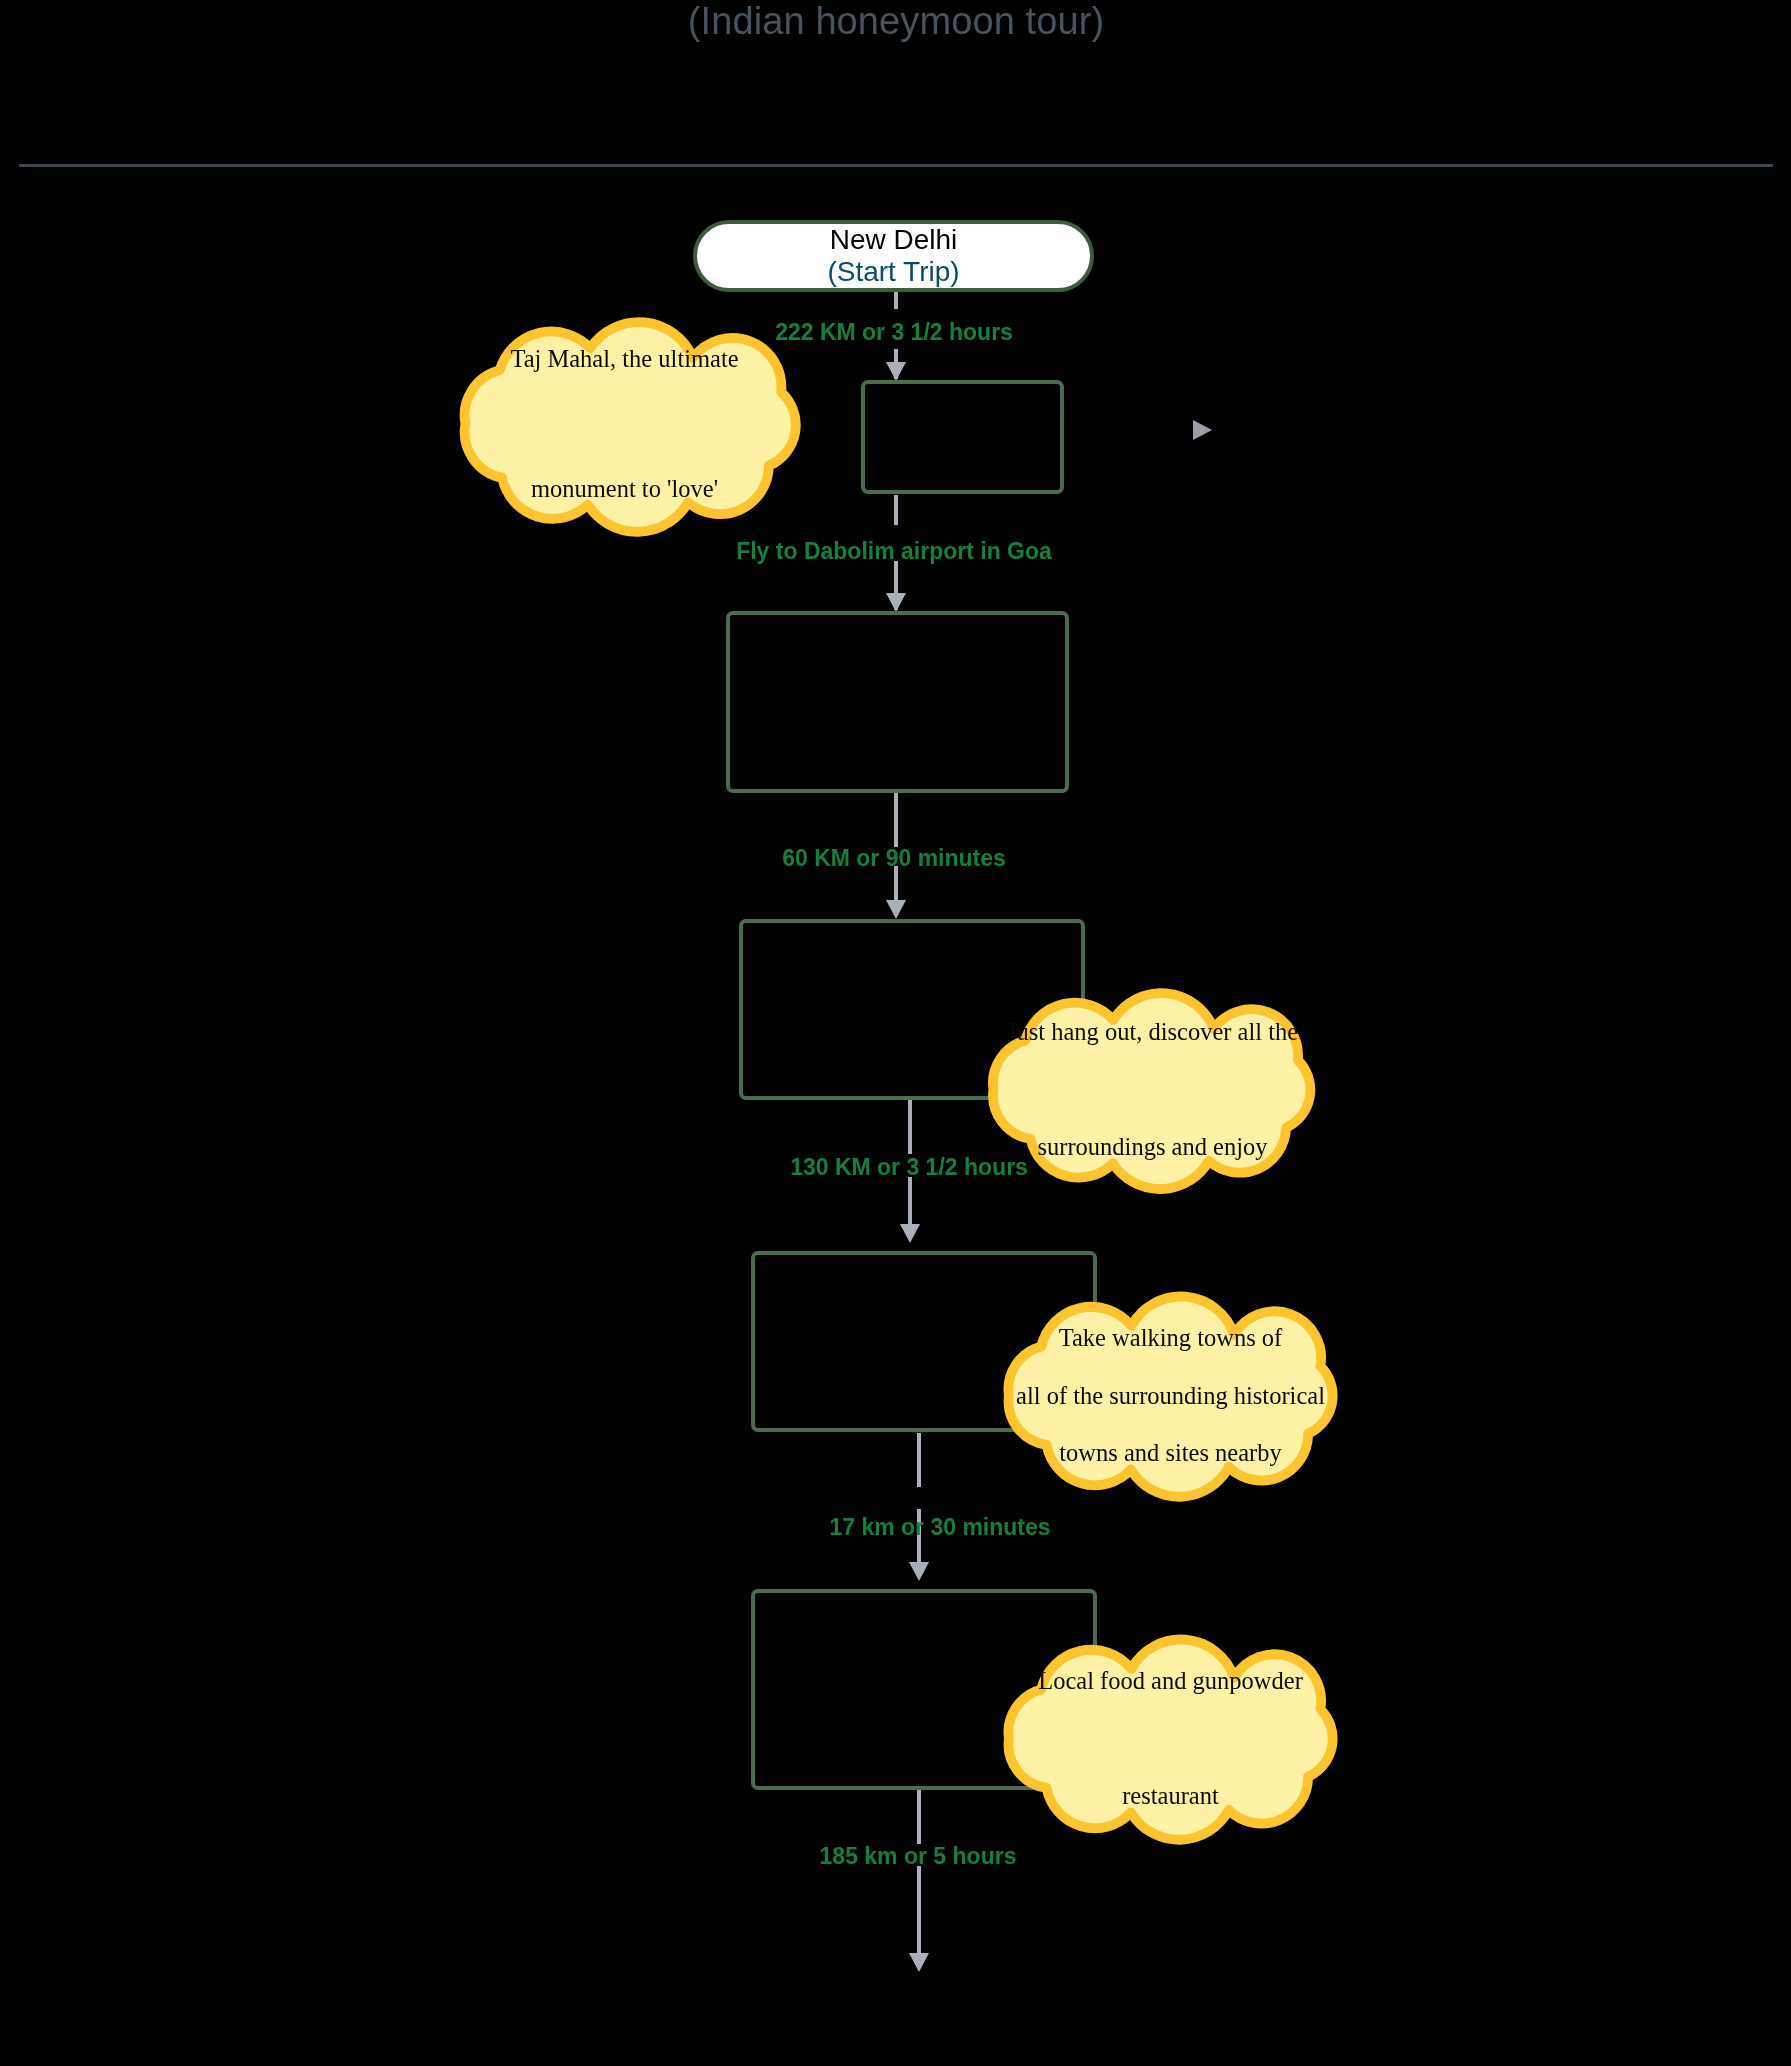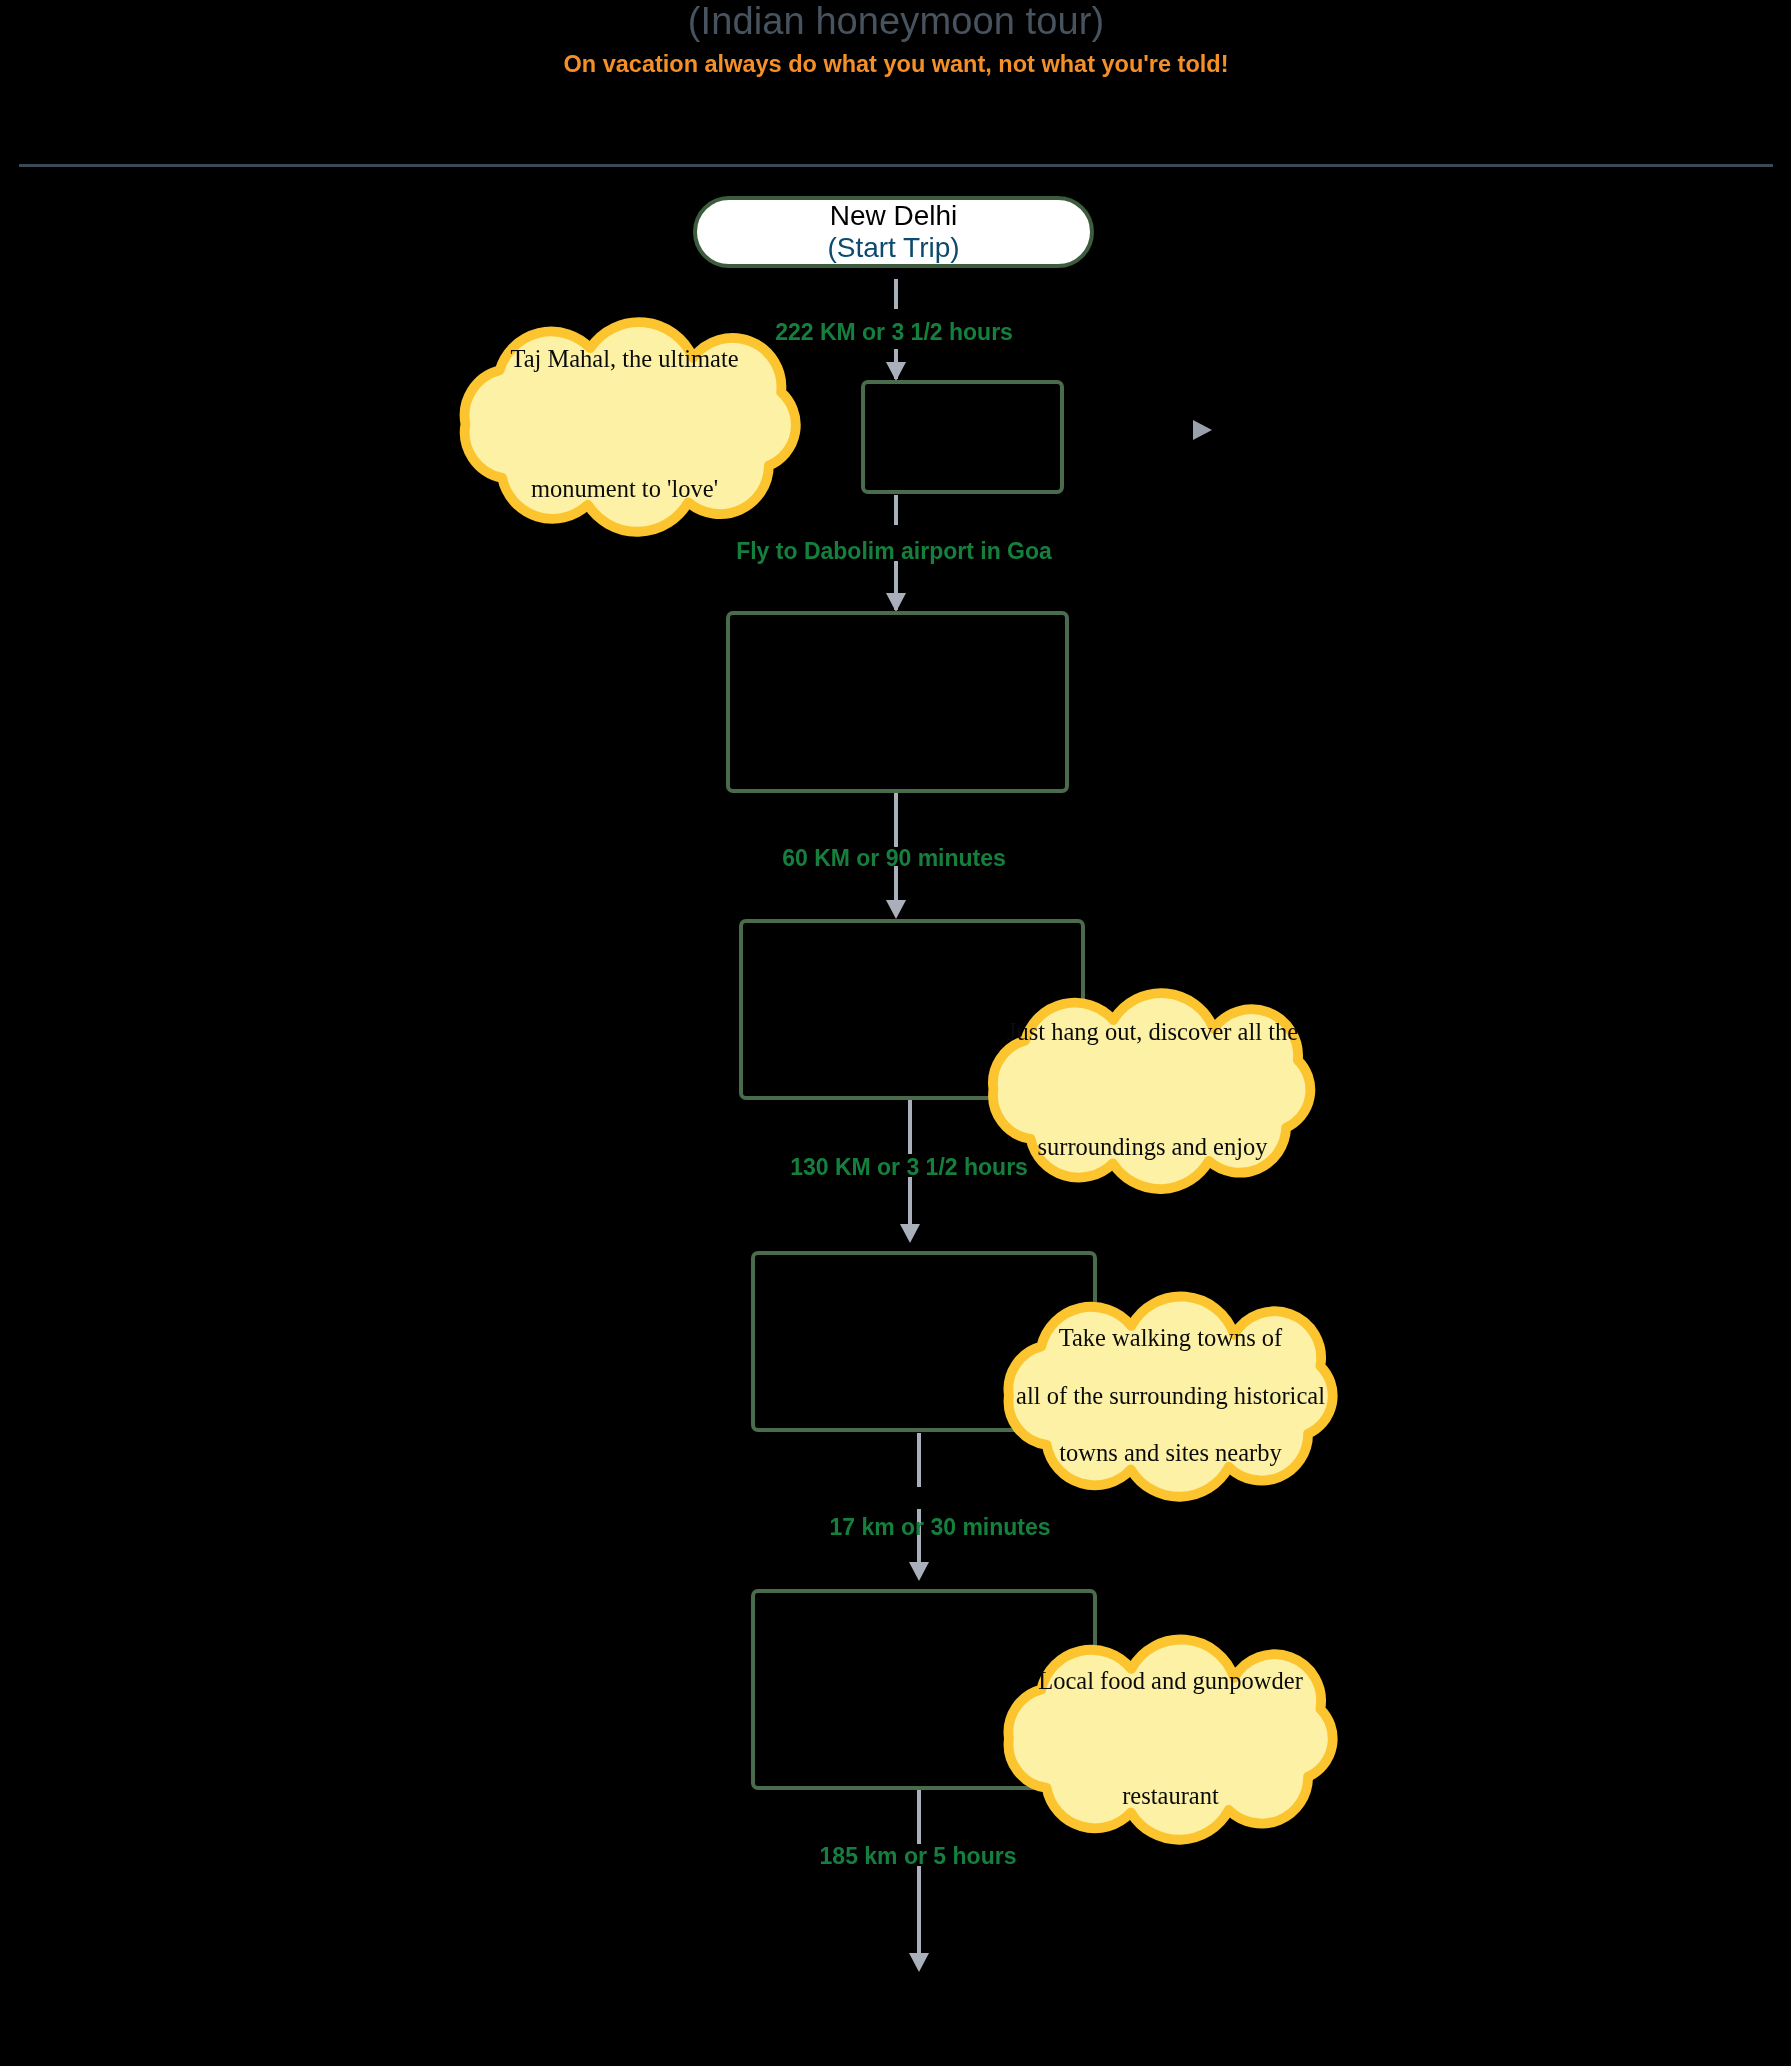--- a/index.html
+++ b/index.html
@@ -74,21 +74,20 @@
   }
   .cloud .ctext span{white-space:pre;}
 </style>
 </head>
 <body>
 
 <div class="stage">
 
   <div class="header">
     <div class="title-2">(Indian honeymoon tour)</div>
-    <div class="subtitle">On vacation always do what you want, not what you're told!</div>
   </div>
   <div class="hrule"></div>
 
   <div class="edge-line" style="left:894px;top:279px;height:30px;"></div>
   <div class="edge-line" style="left:894px;top:349px;height:30px;"></div>
   <div class="edge-head" style="left:886px;top:362px;"></div>
   <div class="edge-label" style="left:649px;top:319px;width:490px;">222 KM or 3 1/2 hours</div>
 
   <div class="edge-line" style="left:894px;top:495px;height:30px;"></div>
   <div class="edge-line" style="left:894px;top:561px;height:49px;"></div>
@@ -110,21 +109,21 @@
   <div class="edge-head" style="left:909px;top:1562px;"></div>
   <div class="edge-label" style="left:695px;top:1485px;width:490px;margin-top:29px;">17 km or 30 minutes</div>
 
   <div class="edge-line" style="left:917px;top:1790px;height:54px;"></div>
   <div class="edge-line" style="left:917px;top:1866px;height:93px;"></div>
   <div class="edge-head" style="left:909px;top:1953px;"></div>
   <div class="edge-label" style="left:673px;top:1843px;width:490px;">185 km or 5 hours</div>
 
   <div class="edge-head right" style="left:1193px;top:420px;"></div>
 
-  <div class="node term" style="left:693px;top:196px;width:401px;height:72px;">
+  <div class="node term" style="left:693px;top:220px;width:401px;height:72px;">
     <div class="l1">New Delhi</div>
     <div class="l2">(Start Trip)</div>
   </div>
 
   <div class="node proc" style="left:861px;top:380px;width:203px;height:114px;">
     <span></span>
   </div>
 
   <div class="node proc" style="left:726px;top:611px;width:343px;height:182px;">
     <span></span>

